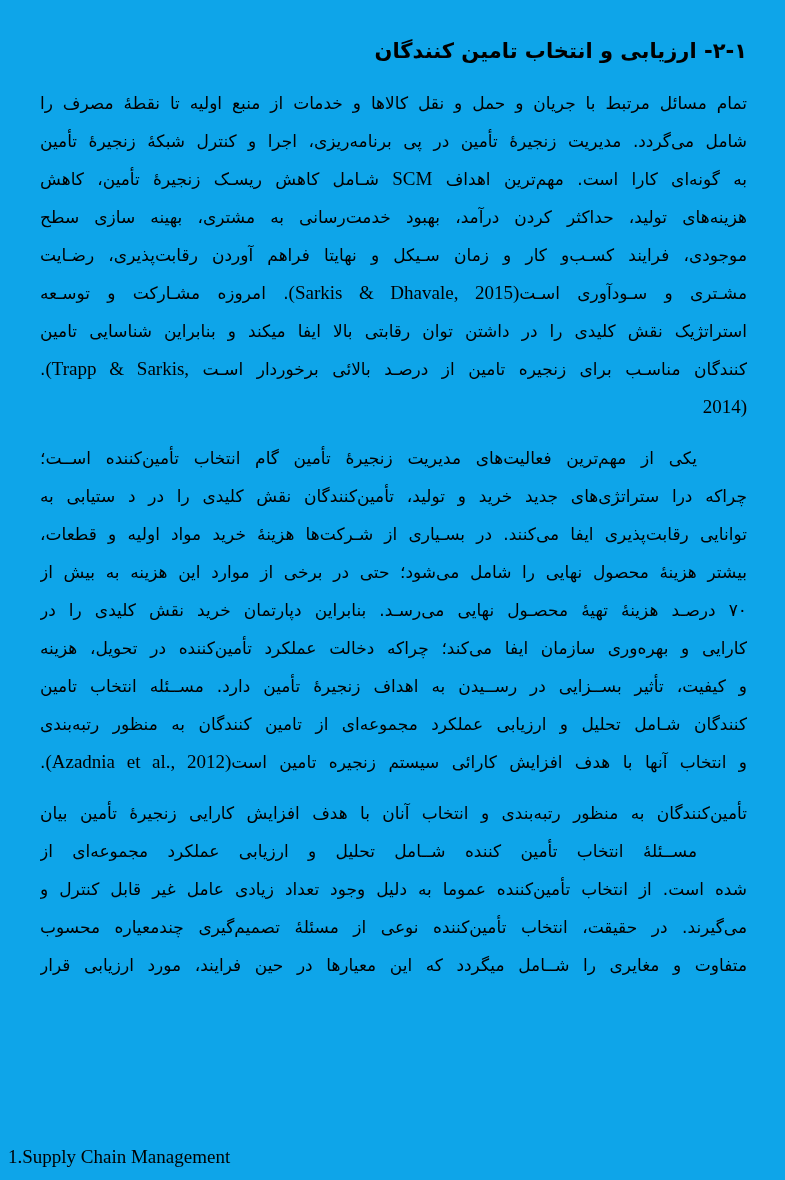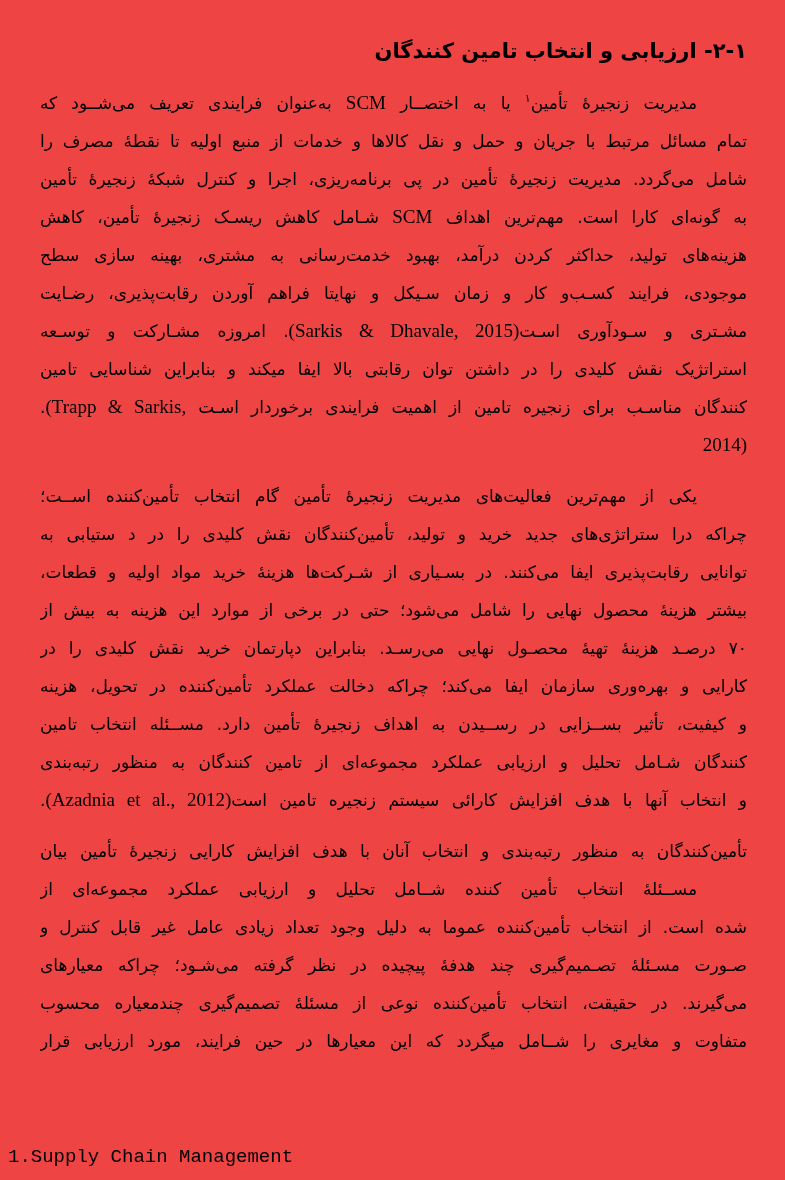--- a/index.html
+++ b/index.html
@@ -1,20 +1,20 @@
 <!DOCTYPE html>
 <html lang="fa"><head>
 <meta charset="utf-8">
 <style>
   html, body { margin: 0; padding: 0; }
   .page {
     position: relative;
     width: 785px;
     height: 1180px;
-    background: #ef4444;
+    background: #0ea5e9;
     color: #000000;
     overflow: hidden;
     font-family: "DejaVu Sans", sans-serif;
   }
   .content {
     padding: 28px 38px 0 40px;
   }
   .heading {
     direction: rtl;
     text-align: right;
@@ -47,58 +47,56 @@
     font-size: 11px;
     line-height: 0;
     vertical-align: super;
   }
   .footnote {
     position: absolute;
     left: 8px;
     bottom: 12px;
     direction: ltr;
     text-align: left;
-    font-family: Liberation Mono, monospace;
+    font-family: Liberation Serif, serif;
     font-size: 19px;
   }
 </style>
 </head>
 <body>
 
 <div class="page">
   <div class="content">
     <div class="heading">۲-۱- ارزیابی و انتخاب تامین کنندگان</div>
     <div class="body-text">
       <div class="para">
-          <div class="line first"><span>مدیریت زنجیرهٔ تأمین</span><sup>۱</sup><span> یا به اختصــار </span><span dir="ltr" class="lat">SCM</span><span> به‌عنوان فرایندی تعریف می‌شــود که</span></div>
           <div class="line"><span>تمام مسائل مرتبط با جریان و حمل و نقل کالاها و خدمات از منبع اولیه تا نقطهٔ مصرف را</span></div>
           <div class="line"><span>شامل می‌گردد. مدیریت زنجیرهٔ تأمین در پی برنامه‌ریزی، اجرا و کنترل شبکهٔ زنجیرهٔ تأمین</span></div>
           <div class="line"><span>به گونه‌ای کارا است. مهم‌ترین اهداف </span><span dir="ltr" class="lat">SCM</span><span> شـامل کاهش ریسـک زنجیرهٔ تأمین، کاهش</span></div>
           <div class="line"><span>هزینه‌های تولید، حداکثر کردن درآمد، بهبود خدمت‌رسانی به مشتری، بهینه سازی سطح</span></div>
           <div class="line"><span>موجودی، فرایند کسـب‌و کار و زمان سـیکل و نهایتا فراهم آوردن رقابت‌پذیری، رضـایت</span></div>
           <div class="line"><span>مشـتری و سـودآوری اسـت</span><span dir="ltr" class="lat">(Sarkis &amp; Dhavale, 2015)</span><span>. امروزه مشـارکت و توسـعه</span></div>
           <div class="line"><span>استراتژیک نقش کلیدی را در داشتن توان رقابتی بالا ایفا میکند و بنابراین شناسایی تامین</span></div>
-          <div class="line"><span>کنندگان مناسـب برای زنجیره تامین از اهمیت فرایندی برخوردار اسـت </span><span dir="ltr" class="lat">(Trapp &amp; Sarkis,</span><span>.</span></div>
+          <div class="line"><span>کنندگان مناسـب برای زنجیره تامین از درصـد بالائی برخوردار اسـت </span><span dir="ltr" class="lat">(Trapp &amp; Sarkis,</span><span>.</span></div>
           <div class="line tail"><span dir="ltr" class="lat">2014)</span></div>
         </div>
       <div class="para">
           <div class="line first"><span>یکی از مهم‌ترین فعالیت‌های مدیریت زنجیرهٔ تأمین گام انتخاب تأمین‌کننده اســت؛</span></div>
           <div class="line"><span>چراکه درا ستراتژی‌های جدید خرید و تولید، تأمین‌کنندگان نقش کلیدی را در د ستیابی به</span></div>
           <div class="line"><span>توانایی رقابت‌پذیری ایفا می‌کنند. در بسـیاری از شـرکت‌ها هزینهٔ خرید مواد اولیه و قطعات،</span></div>
           <div class="line"><span>بیشتر هزینهٔ محصول نهایی را شامل می‌شود؛ حتی در برخی از موارد این هزینه به بیش از</span></div>
           <div class="line"><span>۷۰ درصـد هزینهٔ تهیهٔ محصـول نهایی می‌رسـد. بنابراین دپارتمان خرید نقش کلیدی را در</span></div>
           <div class="line"><span>کارایی و بهره‌وری سازمان ایفا می‌کند؛ چراکه دخالت عملکرد تأمین‌کننده در تحویل، هزینه</span></div>
           <div class="line"><span>و کیفیت، تأثیر بســزایی در رســیدن به اهداف زنجیرهٔ تأمین دارد. مســئله انتخاب تامین</span></div>
           <div class="line"><span>کنندگان شـامل تحلیل و ارزیابی عملکرد مجموعه‌ای از تامین کنندگان به منظور رتبه‌بندی</span></div>
           <div class="line"><span>و انتخاب آنها با هدف افزایش کارائی سیستم زنجیره تامین است</span><span dir="ltr" class="lat">(Azadnia et al., 2012)</span><span>.</span></div>
         </div>
       <div class="para">
           <div class="line"><span>تأمین‌کنندگان به منظور رتبه‌بندی و انتخاب آنان با هدف افزایش کارایی زنجیرهٔ تأمین بیان</span></div>
           <div class="line first"><span>مســئلهٔ انتخاب تأمین کننده شــامل تحلیل و ارزیابی عملکرد مجموعه‌ای از</span></div>
           <div class="line"><span>شده است. از انتخاب تأمین‌کننده عموما به دلیل وجود تعداد زیادی عامل غیر قابل کنترل و</span></div>
-          <div class="line"><span>صـورت مسـئلهٔ تصـمیم‌گیری چند هدفهٔ پیچیده در نظر گرفته می‌شـود؛ چراکه معیارهای</span></div>
           <div class="line"><span>می‌گیرند. در حقیقت، انتخاب تأمین‌کننده نوعی از مسئلهٔ تصمیم‌گیری چندمعیاره محسوب</span></div>
           <div class="line"><span>متفاوت و مغایری را شــامل میگردد که این معیارها در حین فرایند، مورد ارزیابی قرار</span></div>
         </div>
     </div>
   </div>
   <div class="footnote">1.Supply Chain Management</div>
 </div>
 
 </body></html>

